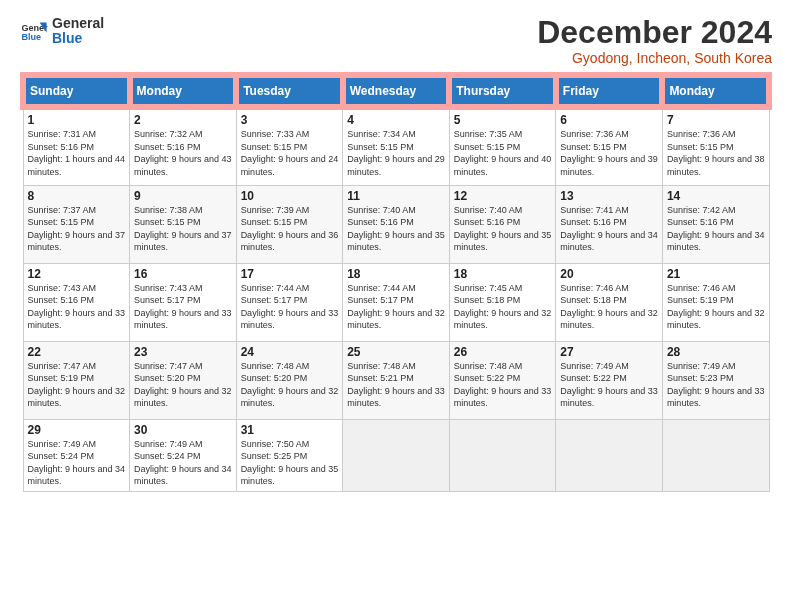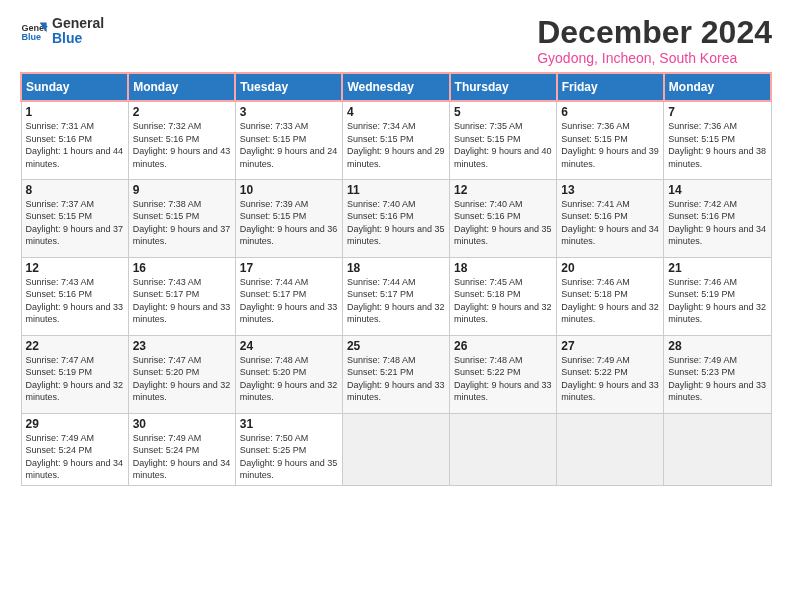--- a/index.html
+++ b/index.html
@@ -25,45 +25,46 @@
     .logo {
       display: flex;
       align-items: center;
       gap: 4px;
     }
     .logo-icon {
       width: 28px;
       height: 28px;
     }
     .title-area {
+      text-align: right;
     }
     .month-title {
       font-size: 32px;
       font-weight: bold;
       color: #333;
       line-height: 1;
     }
     .location {
       font-size: 14px;
-      color: #ec4899;
+      color: #c2410c;
       margin-top: 2px;
     }
     .calendar {
       width: 100%;
       border-collapse: collapse;
       table-layout: fixed;
     }
     .calendar th {
       background: #2979c2;
       color: #fff;
       font-size: 12px;
       font-weight: bold;
       padding: 6px 4px;
       text-align: left;
-      border: 2px solid #fca5a5;
+      border: 6px solid #fca5a5;
     }
     .calendar td {
       border: 1px solid #ccc;
       vertical-align: top;
       padding: 3px 4px;
       font-size: 9.5px;
       color: #333;
       height: 78px;
       background: #fff;
     }

